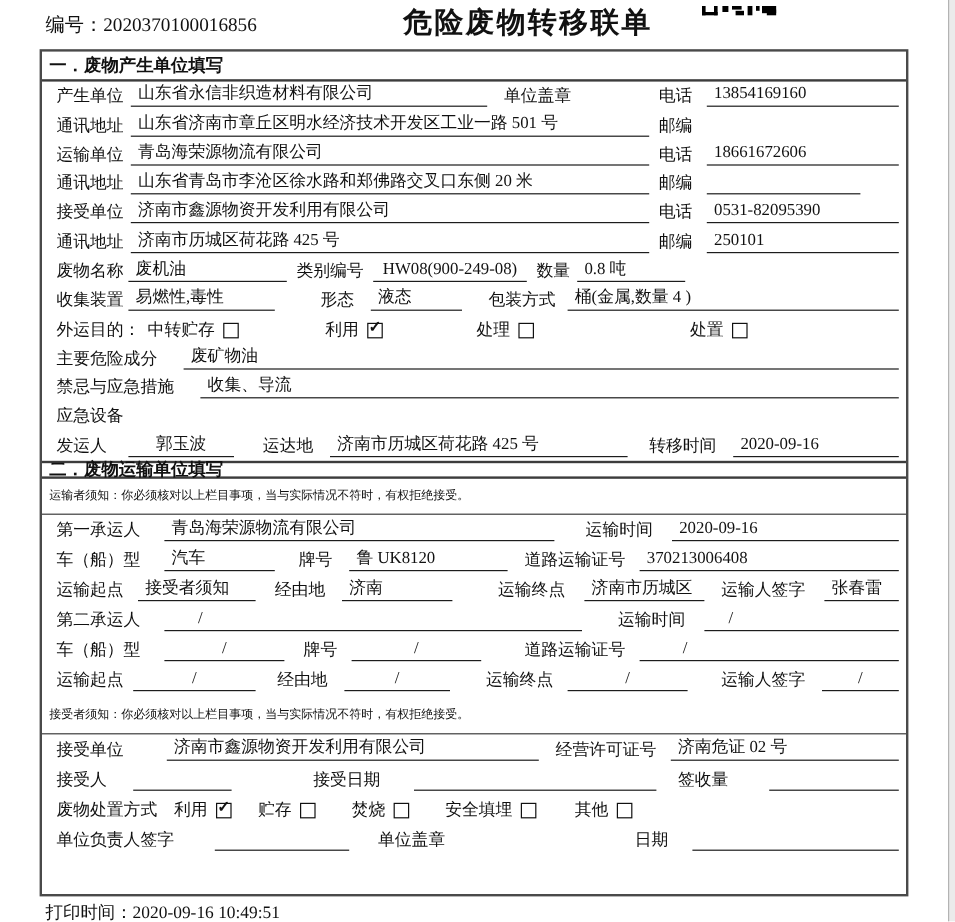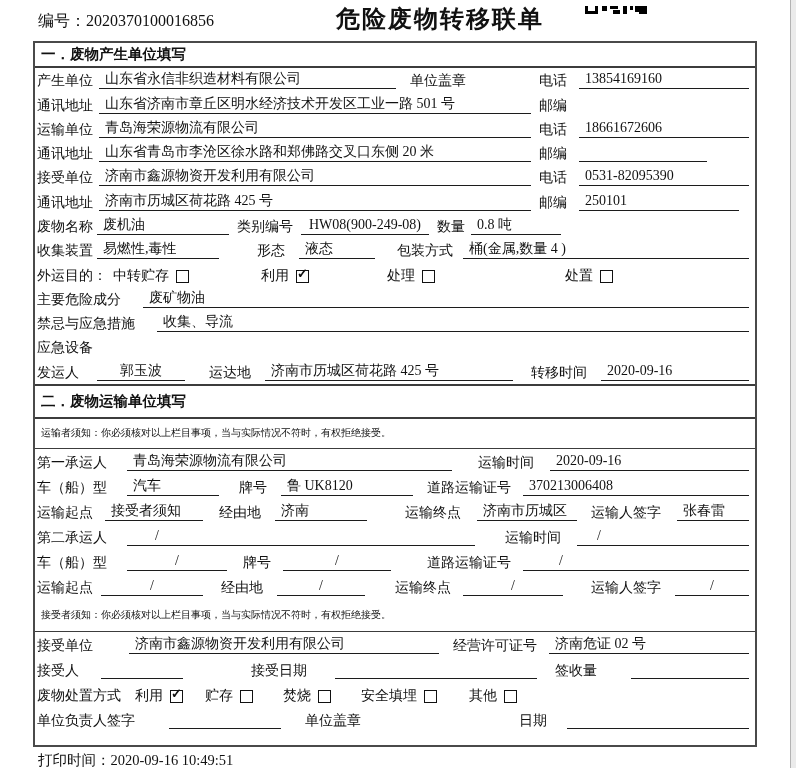--- a/index.html
+++ b/index.html
@@ -9,33 +9,33 @@
   .docnum{position:absolute;left:38px;top:11px;font-size:16px;white-space:nowrap;}
   .title{position:absolute;left:336px;top:3px;font-size:24px;font-weight:bold;letter-spacing:2px;
          font-family:"Liberation Sans","DejaVu Sans",sans-serif;white-space:nowrap;}
   .qr{position:absolute;left:585px;top:0;}
   .formtable{position:absolute;left:33px;top:41px;width:724px;height:706px;box-sizing:border-box;
              border:2px solid #4a4a4a;display:flex;flex-direction:column;background:#fff;}
   .sec-head{flex:none;display:flex;align-items:center;padding:0 6px;box-sizing:border-box;
             font-family:"Liberation Sans","DejaVu Sans",sans-serif;font-weight:bold;font-size:14.5px;
             border-bottom:2px solid #3c3c3c;}
   .bt{border-top:2px solid #3c3c3c;}
-  .hd1{height:25px}.hd2{height:35px}.hd3{height:27px}
+  .hd1{height:25px}.hd2{height:15px}.hd3{height:27px}
   .notice{flex:none;display:flex;align-items:center;padding:0 6px;box-sizing:border-box;
           font-size:10px;border-bottom:1.5px solid #3c3c3c;white-space:nowrap;}
   .nt2{height:30px}.nt3{height:33px}
   .row{flex:none;display:flex;align-items:flex-end;padding:0 6px 3px 2px;box-sizing:border-box;
-       font-size:14px;white-space:nowrap;line-height:1.15;}
+       font-size:14px;white-space:nowrap;line-height:1.15;margin-left:10px;}
   .rs1{height:24.3px}.rs2{height:25px}.rs3{height:25px}
   .lg{display:flex;align-items:flex-end;width:502px;flex:none;}
   .lb{flex:none;}
   .ul{flex:none;border-bottom:1.5px solid #1c1c1c;padding:0 6px 1px 6px;box-sizing:border-box;min-height:16px;}
   .fill{flex:1 1 auto;}
   .ctr{text-align:center;}
-  .opt{display:inline-flex;align-items:flex-end;}
+  .opt{display:inline-flex;align-items:center;}
   .cb{display:inline-block;width:11px;height:11px;border:1.5px solid #111;margin-left:7px;margin-bottom:1px;
       position:relative;flex:none;}
   .cb.checked::after{content:"\2713";position:absolute;left:0px;top:-4px;font-size:13px;font-weight:bold;color:#111;}
   .footer{position:absolute;left:38px;top:751px;font-size:14.5px;white-space:nowrap;}
 </style>
 </head>
 <body>
 <div class="page">
 
   <div class="docnum">

